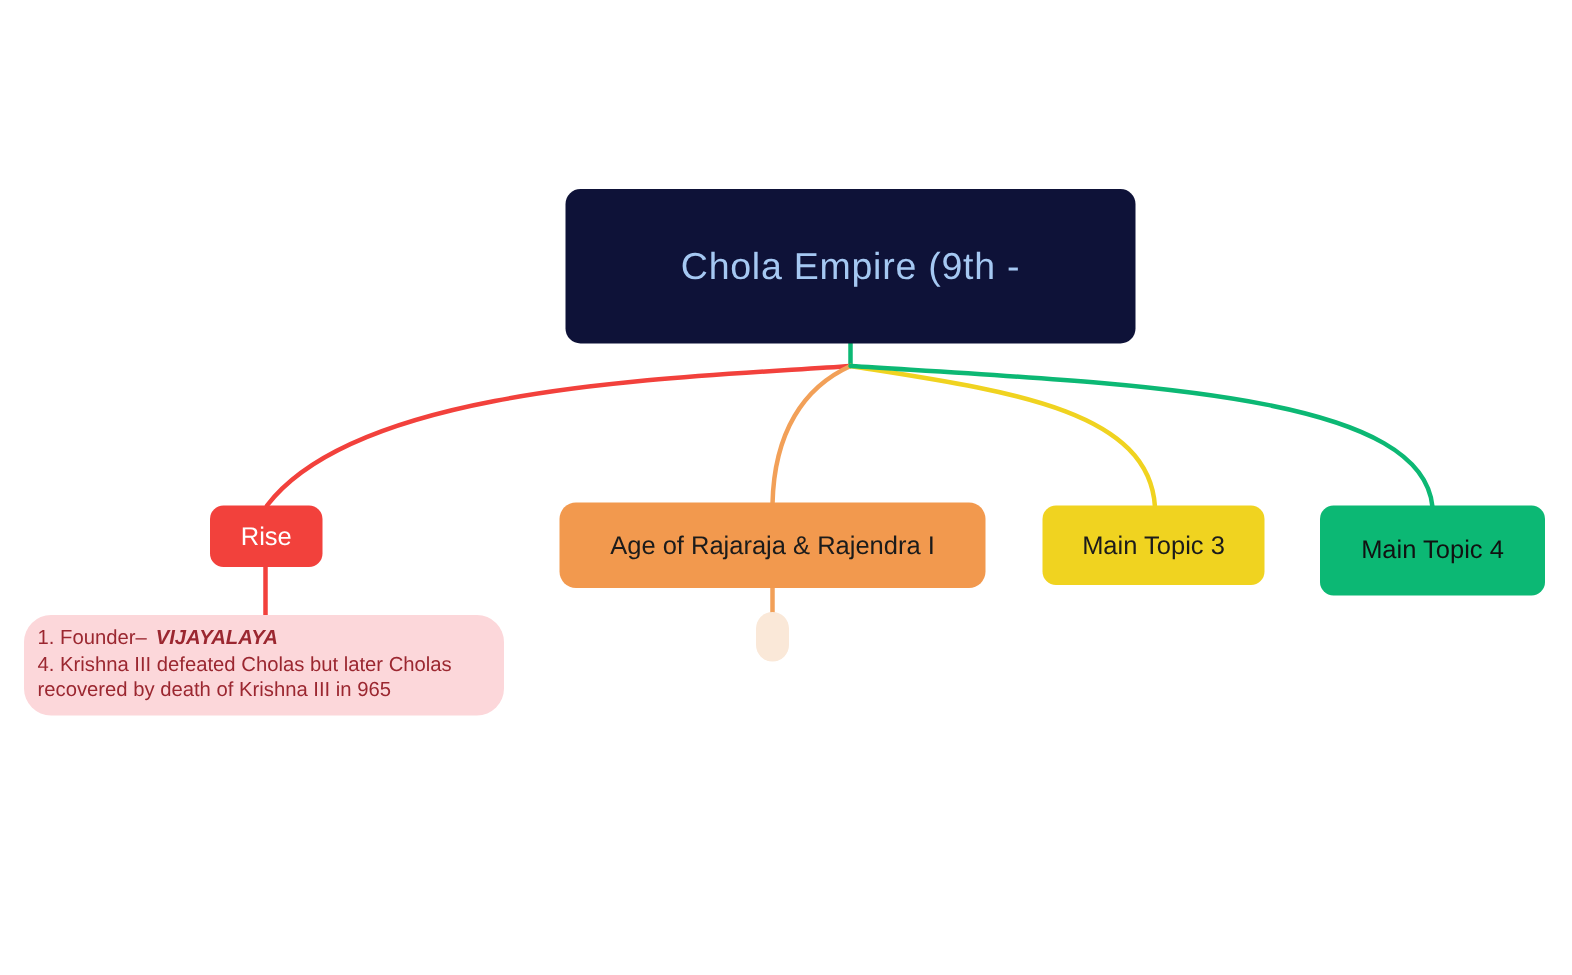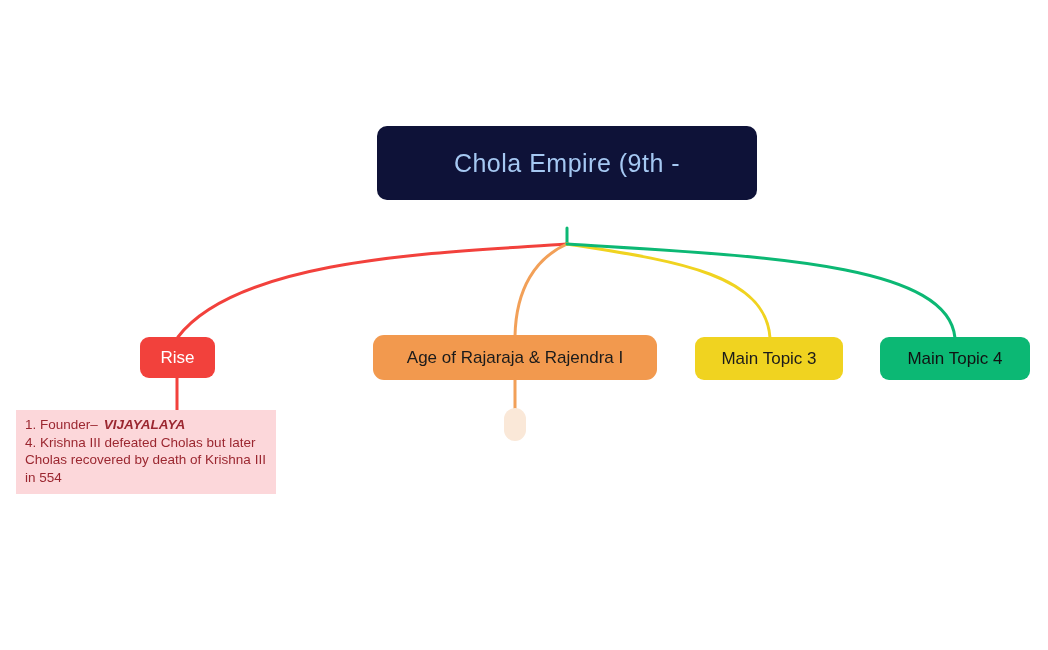--- a/index.html
+++ b/index.html
@@ -30,69 +30,69 @@
     position: absolute;
     display: flex;
     align-items: center;
     justify-content: center;
     box-sizing: border-box;
     cursor: pointer;
     text-align: right;
   }
   .root-node {
     left: 377px; top: 126px;
-    width: 380px; height: 74px;
+    width: 380px; height: 103px;
     background: #0e1238;
     border-radius: 10px;
     color: #a5c8f2;
     font-size: 25px;
     text-align: center;
     flex-direction: column;
     line-height: 34px;
     letter-spacing: 0.5px;
   }
   .branch-rise {
     left: 140px; top: 337px;
     width: 75px; height: 41px;
     background: #f2413c;
     border-radius: 9px;
     color: #ffffff;
     font-size: 17px;
   }
   .branch-rajaraja {
     left: 373px; top: 335px;
-    width: 284px; height: 45px;
+    width: 284px; height: 57px;
     background: #f2994e;
     border-radius: 11px;
     color: #1b1b1b;
     font-size: 17px;
   }
   .branch-topic3 {
     left: 695px; top: 337px;
-    width: 148px; height: 43px;
+    width: 148px; height: 53px;
     background: #f0d320;
     border-radius: 9px;
     color: #1b1b1b;
     font-size: 17px;
   }
   .branch-topic4 {
     left: 880px; top: 337px;
-    width: 150px; height: 43px;
+    width: 150px; height: 60px;
     background: #0cb874;
     border-radius: 9px;
     color: #111111;
     font-size: 17px;
   }
   .note {
     position: absolute;
     left: 16px; top: 410px;
-    width: 260px;
+    width: 320px;
     box-sizing: border-box;
     background: #fcd7da;
-    border-radius: 0;
+    border-radius: 18px;
     padding: 6px 9px 8px 9px;
     color: #9b2730;
     font-size: 13.5px;
     line-height: 17.5px;
     cursor: pointer;
   }
   .note em {
     font-style: italic;
     font-weight: bold;
     margin-left: 6px;
@@ -136,18 +136,18 @@
   <div class="node branch-topic3">
     <span>Main Topic 3</span>
   </div>
 
   <div class="node branch-topic4">
     <span>Main Topic 4</span>
   </div>
 
   <div class="note">
     <div class="note-line"><span>1. Founder–</span><em>VIJAYALAYA</em></div>
-    <div class="note-line">4. Krishna III defeated Cholas but later Cholas recovered by death of Krishna III in 554</div>
+    <div class="note-line">4. Krishna III defeated Cholas but later Cholas recovered by death of Krishna III in 965</div>
   </div>
 
   <div class="collapsed-pill"></div>
 
 </div>
 
 </body></html>

